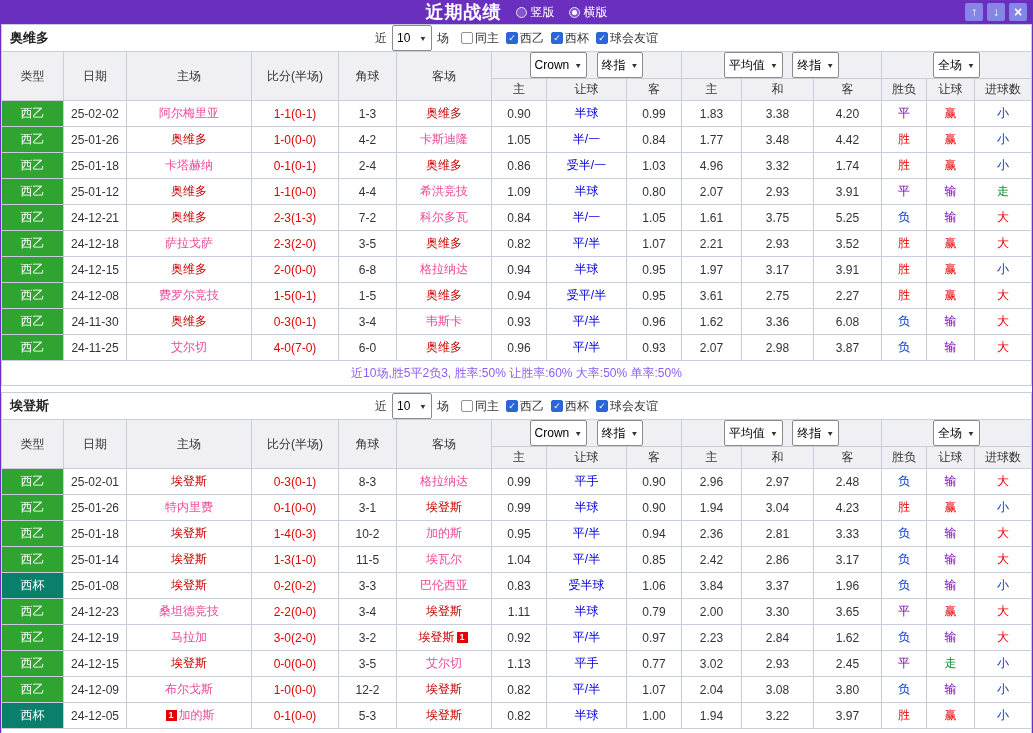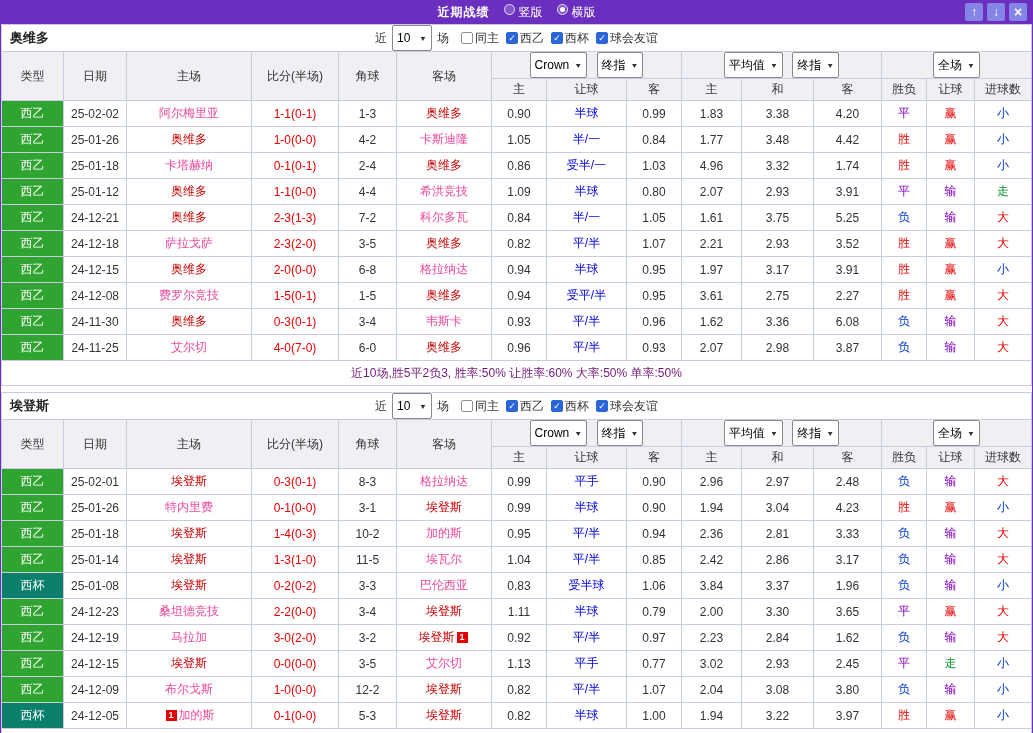--- a/index.html
+++ b/index.html
@@ -13,22 +13,22 @@
   .window { width:1033px; border:1px solid #6a2fbf; border-top:none; }
 
   
   .titlebar {
     height:24px; background:#6a2fbf; position:relative;
     display:flex; align-items:center; color:#fff;
   }
   .title-center {
     width:100%; display:flex; justify-content:center; align-items:center; gap:14px;
   }
-  .title { font-size:12px; font-weight:bold; letter-spacing:1px; }
-  .radio { display:inline-flex; align-items:flex-start; gap:4px; font-size:12px; cursor:pointer; }
+  .title { font-size:18px; font-weight:bold; letter-spacing:1px; }
+  .radio { display:inline-flex; align-items:center; gap:4px; font-size:12px; cursor:pointer; }
   .rdot {
     width:11px; height:11px; border-radius:50%;
     border:1px solid #e6e6fa; background:rgba(255,255,255,.18);
     display:inline-block; position:relative;
   }
   .rdot.selected::after {
     content:""; position:absolute; left:2px; top:2px; right:2px; bottom:2px;
     border-radius:50%; background:#fff;
   }
   .title-buttons { position:absolute; right:5px; top:3px; display:flex; gap:4px; }
@@ -87,21 +87,21 @@
     display:inline-block; width:11px; height:11px; line-height:11px;
     background:#e60000; color:#fff; font-size:9px; font-weight:bold;
     vertical-align:middle; margin:0 2px;
   }
 
   .r-red    { color:#e60000; }
   .r-blue   { color:#0033cc; }
   .r-purple { color:#8000c0; }
   .r-green  { color:#00902a; }
 
-  .summary { height:25px; color:#701a75; background:#fff;margin-top:35px; }
+  .summary { height:25px; color:#8b5cf6; background:#fff;margin-top:35px; }
 </style>
 </head>
 <body>
 
 <div class="window">
 
   <div class="titlebar">
     <div class="title-center">
       <span class="title">近期战绩</span>
       <span class="radio">

